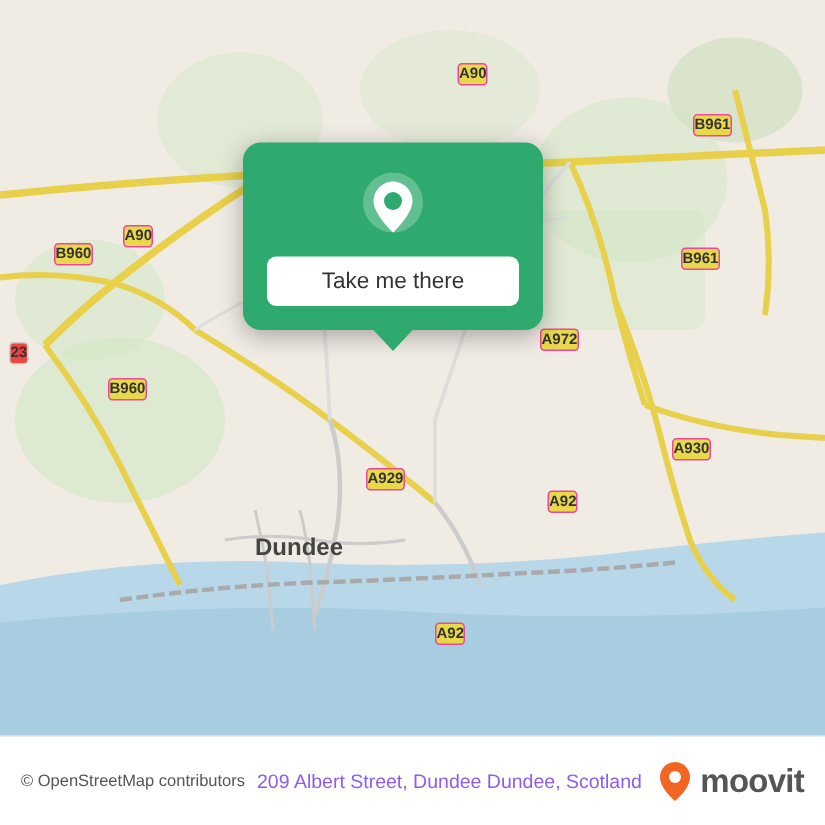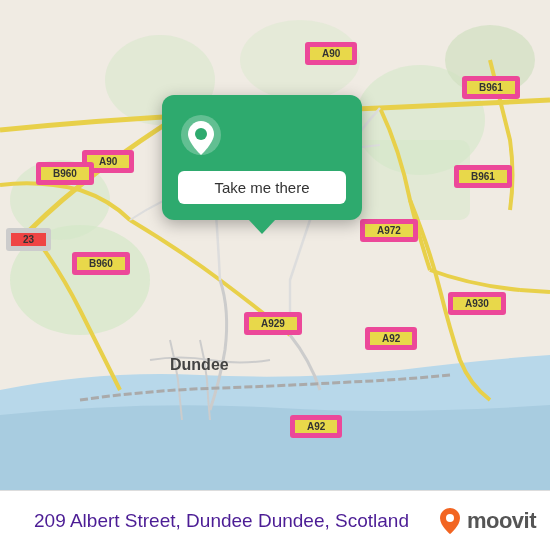--- a/index.html
+++ b/index.html
@@ -32,21 +32,21 @@
     #popup-card {
       position: absolute;
       top: 95px;
       left: 162px;
       width: 200px;
       background: #2eaa6e;
       border-radius: 12px;
       padding: 20px 16px 16px;
       display: flex;
       flex-direction: column;
-      align-items: flex-start;
+      align-items: center;
       box-shadow: 0 4px 16px rgba(0,0,0,0.3);
       cursor: pointer;
     }
 
     #popup-card::after {
       content: '';
       position: absolute;
       bottom: -14px;
       left: 50%;
       transform: translateX(-50%);
@@ -85,24 +85,24 @@
       justify-content: space-between;
       padding: 0 14px;
     }
 
     #copyright-text {
       font-size: 11px;
       color: #555;
     }
 
     #address-text {
-      font-size: 19px;
-      color: #4c1d95;
+      font-size: 13px;
+      color: #8b5cf6;
       flex: 1;
-      margin-left: 20px;
+      margin-left: 8px;
     }
 
     #moovit-logo {
       display: flex;
       align-items: center;
       gap: 6px;
     }
 
     #moovit-pin {
       width: 22px;
@@ -117,22 +117,22 @@
     }
 
     
     .road-label {
       position: absolute;
       background: #e8d84a;
       border-radius: 3px;
       font-size: 10px;
       font-weight: bold;
       color: #333;
-      padding: 1px 12px;
-      border: 5px solid #ec4899;
+      padding: 1px 0;
+      border: 1px solid #ec4899;
     }
   </style>
 </head>
 <body>
 
 <div id="map-container">
 
   <svg id="map-svg" viewBox="0 0 550 490">
 
     <rect width="550" height="490" fill="#f0ebe3"></rect>
@@ -201,20 +201,21 @@
       <circle cx="23" cy="20" r="20" fill="white" opacity="0.25"></circle>
       <path d="M23 6 C16 6 10 12 10 19 C10 28 23 40 23 40 C23 40 36 28 36 19 C36 12 30 6 23 6 Z" fill="white"></path>
       <circle cx="23" cy="19" r="6" fill="#2eaa6e"></circle>
     </svg>
     <button id="take-me-there-btn">Take me there</button>
   </div>
 
 </div>
 
 <div id="bottom-bar">
+  <span id="copyright-text">© OpenStreetMap contributors</span>
   <span id="address-text">209 Albert Street, Dundee Dundee, Scotland</span>
   <div id="moovit-logo">
     <svg id="moovit-pin" viewBox="0 0 22 28">
       <path d="M11 1 C5.5 1 1 5.5 1 11 C1 19 11 27 11 27 C11 27 21 19 21 11 C21 5.5 16.5 1 11 1 Z" fill="#f26522"></path>
       <circle cx="11" cy="11" r="4" fill="white"></circle>
     </svg>
     <span id="moovit-text">moovit</span>
   </div>
 </div>
 

